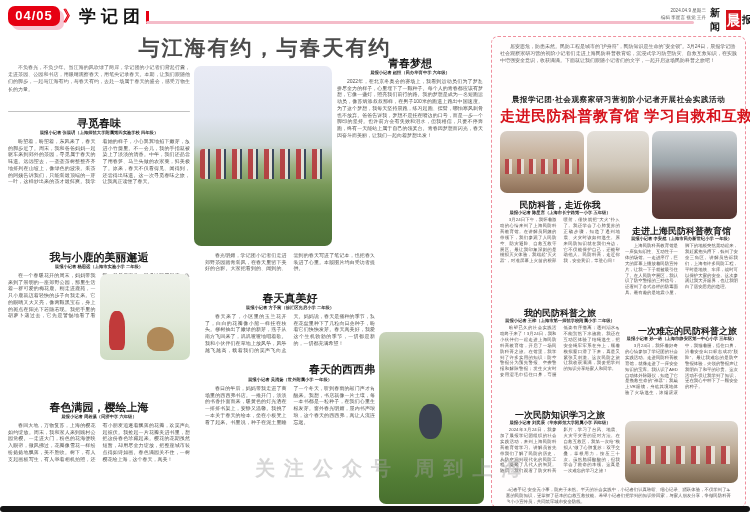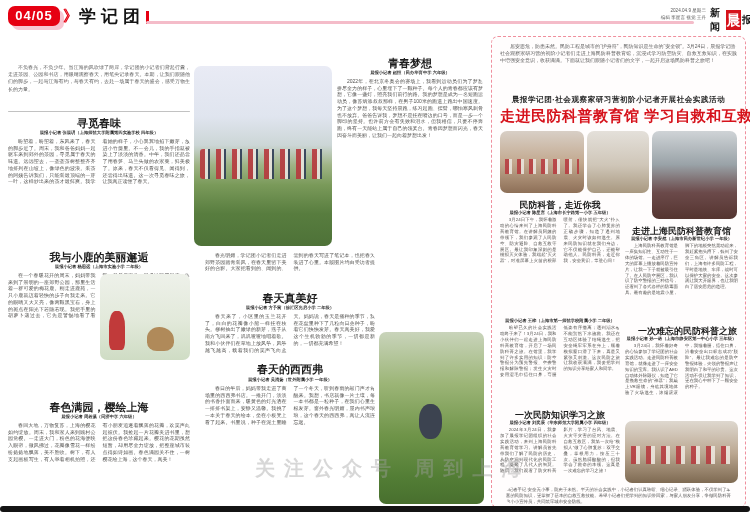--- a/index.html
+++ b/index.html
@@ -72,20 +72,21 @@
   <div class="abs masthead-meta" style="left:620px;top:7px;width:86px;">
     <div>2024.04.9 星期二</div>
     <div>编辑 李星言 视觉 王丹</div>
   </div>
   <div class="abs brand" style="left:710px;top:6px;">
     <span class="brand-txt">新闻</span>
     <span class="brand-box">晨</span>
     <span class="brand-txt">报</span>
   </div>
 
+  <div class="abs main-headline" style="left:100px;top:34px;width:330px;">与江海有约，与春天有约</div>
   <div class="abs intro-txt" style="left:8px;top:64px;width:182px;height:44px;">不负春光，不负少年。当江海的风吹绿了两岸，学记团的小记者们背起行囊，走进茶园、公园和书店，用眼睛观察春天，用笔尖记录春天。本期，让我们跟随他们的脚步，一起与江海有约，与春天有约，去赴一场属于春天的盛会，感受万物生长的力量。</div>
   <div class="abs divider" style="left:8px;top:111px;width:182px;height:1px;"></div>
 
   <div class="abs art-title" style="left:8px;top:116px;width:182px;">寻觅春味</div>
   <div class="abs byline" style="left:8px;top:130px;width:182px;">晨报小记者 张晨玥（上海师范大学附属第四实验学校 四年级）</div>
   <div class="abs body-txt cols2" style="left:8px;top:138px;width:182px;height:105px;">盼望着，盼望着，东风来了，春天的脚步近了。周末，我和爸爸妈妈一起驱车来到郊外的茶园，寻觅属于春天的味道。远远望去，一垄垄茶树整整齐齐地排列在山坡上，像绿色的波浪。采茶的阿姨告诉我们，只能采最顶端的一芽一叶，这样炒出来的茶才最鲜爽。我学着她的样子，小心翼翼地掐下嫩芽，放进小竹篓里。不一会儿，我的手指就被染上了淡淡的清香。中午，我们还品尝了用春笋、马兰头做的农家菜，鲜美极了。原来，春天不仅看得见、闻得到，还尝得出味道。这一次寻觅春味之旅，让我真正读懂了春天。</div>
 
   <div class="abs art-title" style="left:8px;top:250px;width:182px;">我与小鹿的美丽邂逅</div>
   <div class="abs byline" style="left:8px;top:264px;width:182px;">晨报小记者 杨思远（上海市实验小学 二年级）</div>
   <div class="abs body-txt cols2" style="left:8px;top:272px;width:182px;height:120px;">在一个春暖花开的周末，妈妈带我来到了崇明的一座郊野公园，那里生活着一群可爱的梅花鹿。刚走进鹿苑，一只小鹿就迈着轻快的步子向我走来。它的眼睛又大又亮，像两颗黑宝石，身上的斑点在阳光下若隐若现。我把手里的胡萝卜递过去，它先是警惕地看了看我，然后低下头，温柔地吃了起来，痒痒的触感从掌心传来，我的心都要融化了。临走时，小鹿一直把我们送到栅栏边，好像在和我道别。这真是一次美丽的邂逅，我会永远记住这个春天，记住这只温柔的小鹿。</div>
@@ -100,21 +101,21 @@
 
   <div class="abs photo ph-main" style="left:194px;top:66px;width:138px;height:180px;">
     <div class="strip"></div>
   </div>
   <div class="abs body-txt cols2" style="left:205px;top:252px;width:170px;height:38px;">春光明媚，学记团小记者们走进郊野茶园踏青采风，在春天里留下美好的合影。大家把看到的、闻到的、尝到的春天写进了笔记本，也把春天装进了心里。本版图片均由受访者提供。</div>
 
   <div class="abs art-title" style="left:205px;top:291px;width:170px;">春天真美好</div>
   <div class="abs byline" style="left:205px;top:305px;width:170px;">晨报小记者 方予宸（徐汇区光启小学 二年级）</div>
   <div class="abs body-txt cols2" style="left:205px;top:313px;width:170px;height:47px;">春天来了，小区里的玉兰花开了，白白的花瓣像小船一样挂在枝头。柳树抽出了嫩绿的新芽，燕子从南方飞回来了，叽叽喳喳地唱着歌。我和小伙伴们在草地上放风筝，风筝越飞越高，载着我们的笑声飞向蓝天。妈妈说，春天是播种的季节，我在花盆里种下了几粒向日葵种子，盼着它们快快发芽。春天真美好，我爱这个生机勃勃的季节，一切都是新的，一切都充满希望！</div>
 
-  <div class="abs art-title" style="left:205px;top:362px;width:170px;">春天的西西弗</div>
+  <div class="abs art-title" style="left:205px;top:362px;width:170px;text-align:right;">春天的西西弗</div>
   <div class="abs byline" style="left:205px;top:377px;width:170px;">晨报小记者 吴清扬（世外附属小学 一年级）</div>
   <div class="abs body-txt cols2" style="left:205px;top:385px;width:170px;height:115px;">春日的午后，妈妈带我走进了商场里的西西弗书店。一推开门，淡淡的书香扑面而来，暖黄色的灯光洒在一排排书架上，安静又温馨。我挑了一本关于春天的绘本，坐在小板凳上看了起来。书里说，种子在泥土里睡了一个冬天，听到春雨的敲门声才肯醒来。我想，书店就像一片土壤，每一本书都是一粒种子，在我们心里生根发芽。窗外春光明媚，屋内书声琅琅，这个春天的西西弗，真让人流连忘返。</div>
 
   <div class="abs art-title" style="left:337px;top:56px;width:146px;">青春梦想</div>
   <div class="abs byline" style="left:337px;top:70px;width:146px;">晨报小记者 赵恒（民办华育中学 六年级）</div>
   <div class="abs body-txt" style="left:337px;top:78px;width:146px;height:250px;">2022年，在北京冬奥会的赛场上，我看到运动员们为了梦想拼尽全力的样子，心里埋下了一颗种子。每个人的青春都应该有梦想，它像一盏灯，照亮我们前行的路。我的梦想是成为一名短跑运动员，像苏炳添叔叔那样，在男子100米的跑道上跑出中国速度。为了这个梦想，我每天坚持晨跑，练习起跑、摆臂，哪怕寒风刺骨也不放弃。爸爸告诉我，梦想不是挂在嘴边的口号，而是一步一个脚印的坚持。也许前方会有失败和泪水，但我相信，只要不停奔跑，终有一天能站上属于自己的领奖台。青春因梦想而闪光，春天因奋斗而美丽，让我们一起向着梦想出发！</div>
   <div class="abs photo ph-field" style="left:379px;top:332px;width:105px;height:172px;">
     <div class="fig"></div>
   </div>
 
@@ -130,20 +131,21 @@
     <div class="abs photo ph-museum" style="left:160px;top:94px;width:85px;height:88px;"></div>
 
     <div class="abs art-title-sm" style="left:8px;top:162px;width:120px;">民防科普，走近你我</div>
     <div class="abs byline" style="left:8px;top:173px;width:120px;">晨报小记者 陈星言（上海市长宁路第一小学 五年级）</div>
     <div class="abs body-txt cols2" style="left:8px;top:180px;width:120px;height:84px;font-size:4.4px;line-height:5.9px;">3月24日下午，我怀着激动的心情来到了上海民防科普教育馆。在讲解员阿姨的带领下，我们参观了人民防空、防灾避险、自救互救等展区。最让我印象深刻的是模拟灭火体验，我端起“灭火器”，对准屏幕上火苗的根部喷射，很快就把“大火”扑灭了。我还学会了心肺复苏的正确步骤，知道了遇到地震、火灾时该如何逃生。原来民防知识就在我们身边，它不仅能保护自己，还能帮助他人。民防科普，走近你我，安全意识，常驻心间！</div>
 
     <div class="abs art-title-sm" style="left:133px;top:188px;width:113px;">走进上海民防科普教育馆</div>
     <div class="abs byline" style="left:133px;top:199px;width:113px;">晨报小记者 李安然（上海市民办新世纪小学 一年级）</div>
     <div class="abs body-txt cols2" style="left:133px;top:206px;width:113px;height:76px;font-size:4.4px;line-height:5.9px;">上海民防科普教育馆是一座集知识性、互动性于一体的场馆。一走进序厅，巨大的屏幕上播放着民防宣传片，让我一下子就被吸引住了。在人民防空展区，我认识了防空警报的三种信号，还看到了各式各样的防毒面具。最有趣的是地震小屋，脚下的地板突然晃动起来，我赶紧抱头蹲下，躲到了安全三角区。讲解员告诉我们，上海有许多民防工程，平时是地铁、车库，战时可以保护大家的安全。这次参观让我大开眼界，也让我明白了居安思危的道理。</div>
 
+    <div class="abs art-title-sm" style="left:8px;top:270px;width:120px;">我的民防科普之旅</div>
     <div class="abs byline" style="left:8px;top:281px;width:120px;">晨报小记者 王梓（上海市第一师范学校附属小学 二年级）</div>
     <div class="abs body-txt cols2" style="left:8px;top:288px;width:120px;height:78px;font-size:4.4px;line-height:5.9px;">盼望已久的社会实践活动终于来了！3月24日，我和小伙伴们一起走进上海民防科普教育馆，开启了一场民防科普之旅。在馆里，我学到了许多实用的知识：防空警报分为预先警报、空袭警报和解除警报；发生火灾时要用湿毛巾捂住口鼻，弯腰低姿有序撤离；遇到溺水者不能贸然下水施救。我还在互动区体验了结绳逃生，把安全绳牢牢系在身上，顺着模拟窗口滑了下来，真是又紧张又刺激。这次民防之旅让我收获满满，我要把学到的知识分享给家人和同学。</div>
 
     <div class="abs art-title-sm" style="left:139px;top:288px;width:113px;">一次难忘的民防科普之旅</div>
     <div class="abs byline" style="left:133px;top:299px;width:113px;">晨报小记者 孙一诺（上海市静安区第一中心小学 三年级）</div>
     <div class="abs body-txt cols2" style="left:133px;top:306px;width:113px;height:72px;font-size:4.4px;line-height:5.9px;">3月24日，我怀着好奇的心情参加了学记团的社会实践活动。走进民防科普教育馆，就像走进了一座安全知识的宝库。我认识了AED自动体外除颤仪，知道了它是挽救生命的“神器”；我戴上VR眼镜，身临其境地体验了火场逃生，浓烟滚滚中，我猫着腰，捂住口鼻，沿着安全出口标志成功“脱险”。最让我难忘的是防空警报体验，尖锐的警报声让我明白了和平的珍贵。这次活动不仅让我学到了知识，更在我心中种下了一颗安全的种子。</div>
 
     <div class="abs art-title-sm" style="left:8px;top:372px;width:120px;">一次民防知识学习之旅</div>
     <div class="abs byline" style="left:8px;top:383px;width:120px;">晨报小记者 刘奕辰（华东师范大学附属小学 四年级）</div>
     <div class="abs body-txt cols2" style="left:8px;top:390px;width:120px;height:56px;font-size:4.4px;line-height:5.9px;">2024年3月24日，我参加了晨报学记团组织的社会实践活动，来到上海民防科普教育馆学习。讲解员首先带我们了解了民防的历史，从防空洞到现代化的民防工程，凝聚了几代人的智慧。随后，我们观看了防灾科普影片，学习了台风、地震、火灾等灾害的应对方法。在自救互救区，我第一次给“模拟人”做了心肺复苏：双手交叠，掌根用力，按压三十次。虽然胳膊酸酸的，但我学会了救命的本领。这真是一次难忘的学习之旅！</div>

